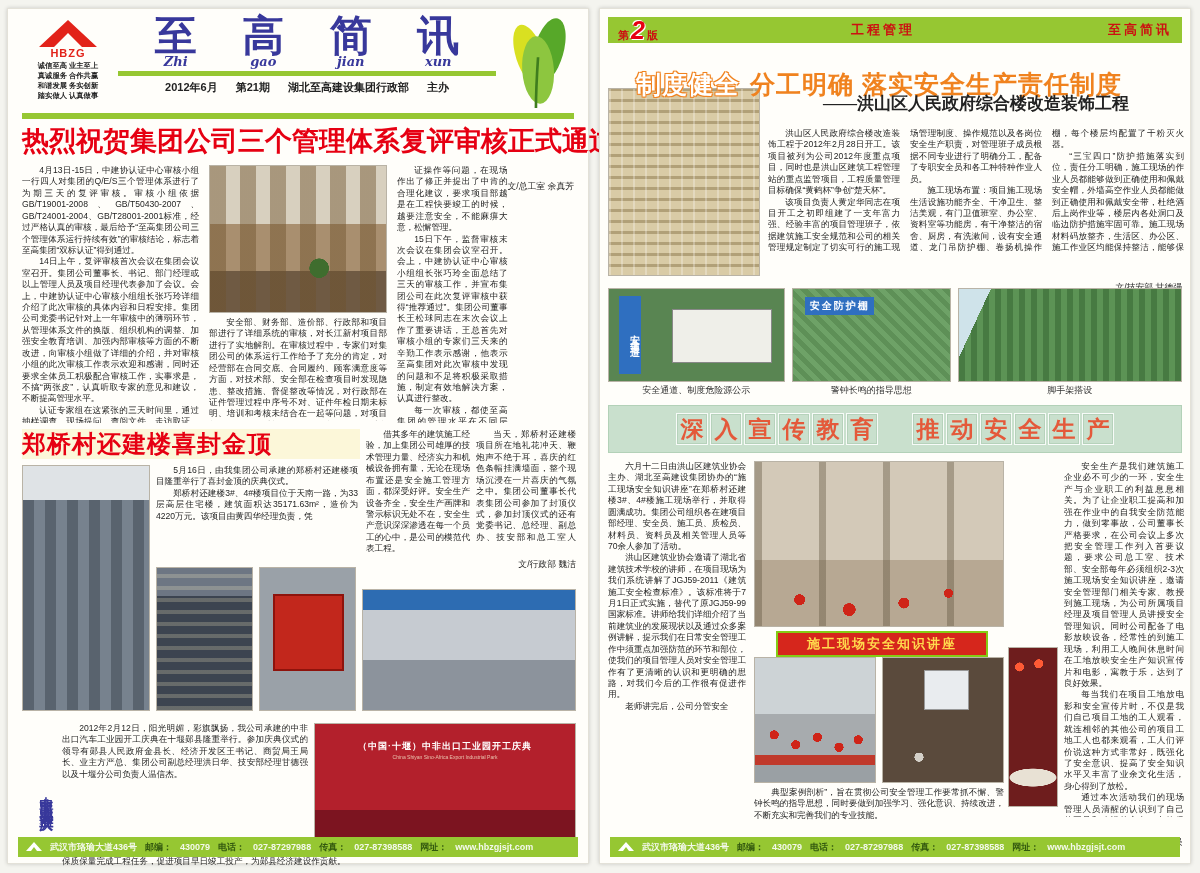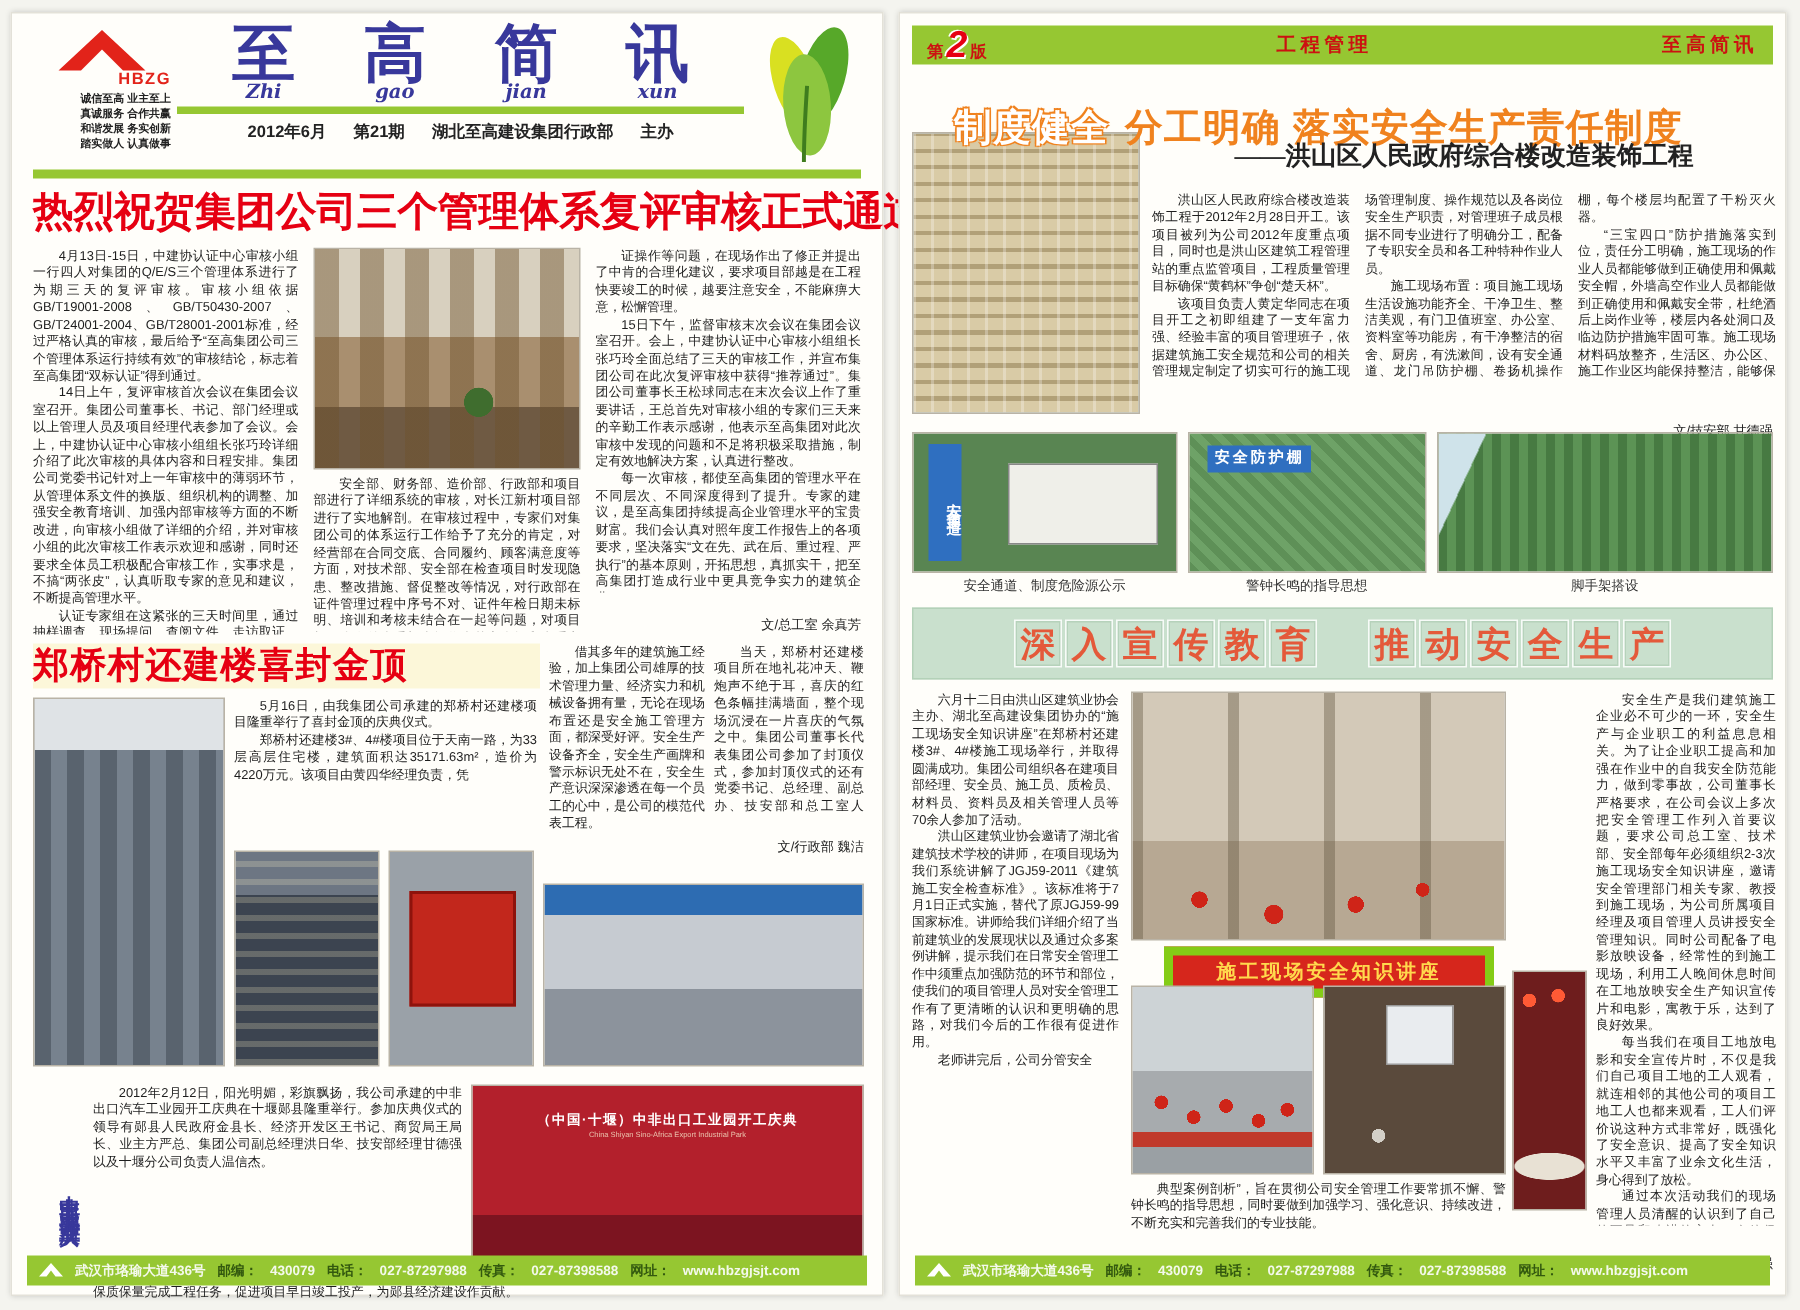--- a/index.html
+++ b/index.html
@@ -10,41 +10,41 @@
   .page-right{width:592px;height:856px;padding:8px 8px;}
 
   
   .btext{font-size:8.6px;line-height:1.33;text-align:justify;color:#1e1e1e;}
   .btext p{margin:0;text-indent:2em;}
   .sig{font-size:8.8px;color:#1e1e1e;text-align:right;margin-top:16px;}
   .caption{font-size:9px;color:#333;text-align:center;margin-top:2px;}
 
   
   .lp-header{display:flex;align-items:flex-start;height:96px;}
-  .logo{width:92px;text-align:right;padding-top:4px;}
+  .logo{width:92px;text-align:center;padding-top:4px;}
   .logo svg{display:block;margin:0 auto;}
   .logo-text{color:#e2231a;font-weight:bold;font-size:11px;letter-spacing:1px;margin-top:-2px;}
   .mottos{margin-top:2px;}
   .mottos p{margin:0;font-size:7.3px;font-weight:bold;color:#222;line-height:1.35;text-indent:0;white-space:nowrap;}
   .title-wrap{flex:1;padding:0 4px;}
   .title-row{display:flex;justify-content:space-around;padding:0 14px;}
   .tchar{text-align:center;}
   .tchar .ch{font-size:42px;font-weight:bold;color:#38389b;line-height:1.0;display:block;}
   .tchar .py{font-size:13px;font-weight:bold;font-style:italic;color:#38389b;font-family:"DejaVu Serif",serif;display:block;margin-top:-3px;}
   .green-rule{height:5px;background:#96c732;margin:2px 0;}
   .date-row{display:flex;gap:18px;justify-content:center;font-size:11px;font-weight:bold;color:#222;padding-top:2px;text-align:right;}
   .leaves{width:74px;}
   .full-rule{height:6px;background:#96c732;margin:2px 0 4px 0;}
 
   
   .hl-red{font-size:27px;font-weight:bold;color:#e60012;text-align:center;margin:2px 0 6px 0;letter-spacing:0px;white-space:nowrap;}
   .a1{display:flex;gap:10px;height:258px;overflow:hidden;}
   .a1col{width:178px;overflow:hidden;}
   .a1mid{width:178px;display:flex;flex-direction:column;gap:4px;}
-  .a1col.last{display:flex;flex-direction:column;}
+  .a1col.last{display:flex;flex-direction:row;}
   .a1col .btext{flex:1;overflow:hidden;}
 
   
   .ph{position:relative;border:1px solid #b9b3a6;overflow:hidden;box-sizing:border-box;background:#cfcabc;}
   .ph-meeting{height:148px;background:
     radial-gradient(circle 16px at 62% 70%,#3f6d2e 60%,transparent 62%),
     repeating-linear-gradient(90deg,rgba(110,82,44,.45) 0 16px,rgba(0,0,0,0) 16px 30px),
     linear-gradient(180deg,#d8d0bf 0 40%,#a98f6f 40% 72%,#6f5a43 72% 100%);}
   .ph-tower{background:
     linear-gradient(180deg,#dfe3e6 0 34px,rgba(0,0,0,0) 34px),
@@ -144,21 +144,21 @@
 
   
   .slogan{height:46px;background:#c9e0cd;border:1px solid #b3d1b8;margin-top:8px;display:flex;align-items:center;justify-content:center;gap:34px;}
   .slogan .phrase{display:flex;gap:2px;}
   .slogan .char-box{width:30px;height:30px;border:1px solid rgba(255,255,255,.85);box-shadow:inset 0 0 0 1px rgba(170,200,175,.6);color:#e4593a;font-size:23px;font-weight:bold;line-height:30px;text-align:center;}
 
   
   .r2{position:relative;height:384px;margin-top:8px;}
   .r2 .leftcol{position:absolute;left:0;top:0;width:138px;height:382px;overflow:hidden;}
   .r2 .ph-interior{position:absolute;left:146px;top:0;width:250px;height:166px;}
-  .r2 .redbanner{position:absolute;left:168px;top:170px;width:208px;height:22px;background:#d6261c;color:#ffd94d;font-size:13px;font-weight:bold;text-align:center;line-height:22px;letter-spacing:2px;border:6px solid #84cc16;}
+  .r2 .redbanner{position:absolute;left:168px;top:170px;width:208px;height:22px;background:#d6261c;color:#ffd94d;font-size:13px;font-weight:bold;text-align:center;line-height:22px;letter-spacing:2px;border:2px solid #84cc16;}
   .r2 .ph-lecture{position:absolute;left:146px;top:196px;width:122px;height:126px;}
   .r2 .ph-projector{position:absolute;left:274px;top:196px;width:122px;height:126px;}
   .r2 .midcap{position:absolute;left:146px;top:326px;width:250px;height:52px;overflow:hidden;}
   .r2 .ph-banquet{position:absolute;left:400px;top:186px;width:50px;height:160px;}
   .r2 .rightcol{position:absolute;left:456px;top:0;width:120px;height:356px;overflow:hidden;}
   .r2 .r2sig{position:absolute;right:0;top:360px;width:140px;}
 </style>
 </head>
 <body>
 

